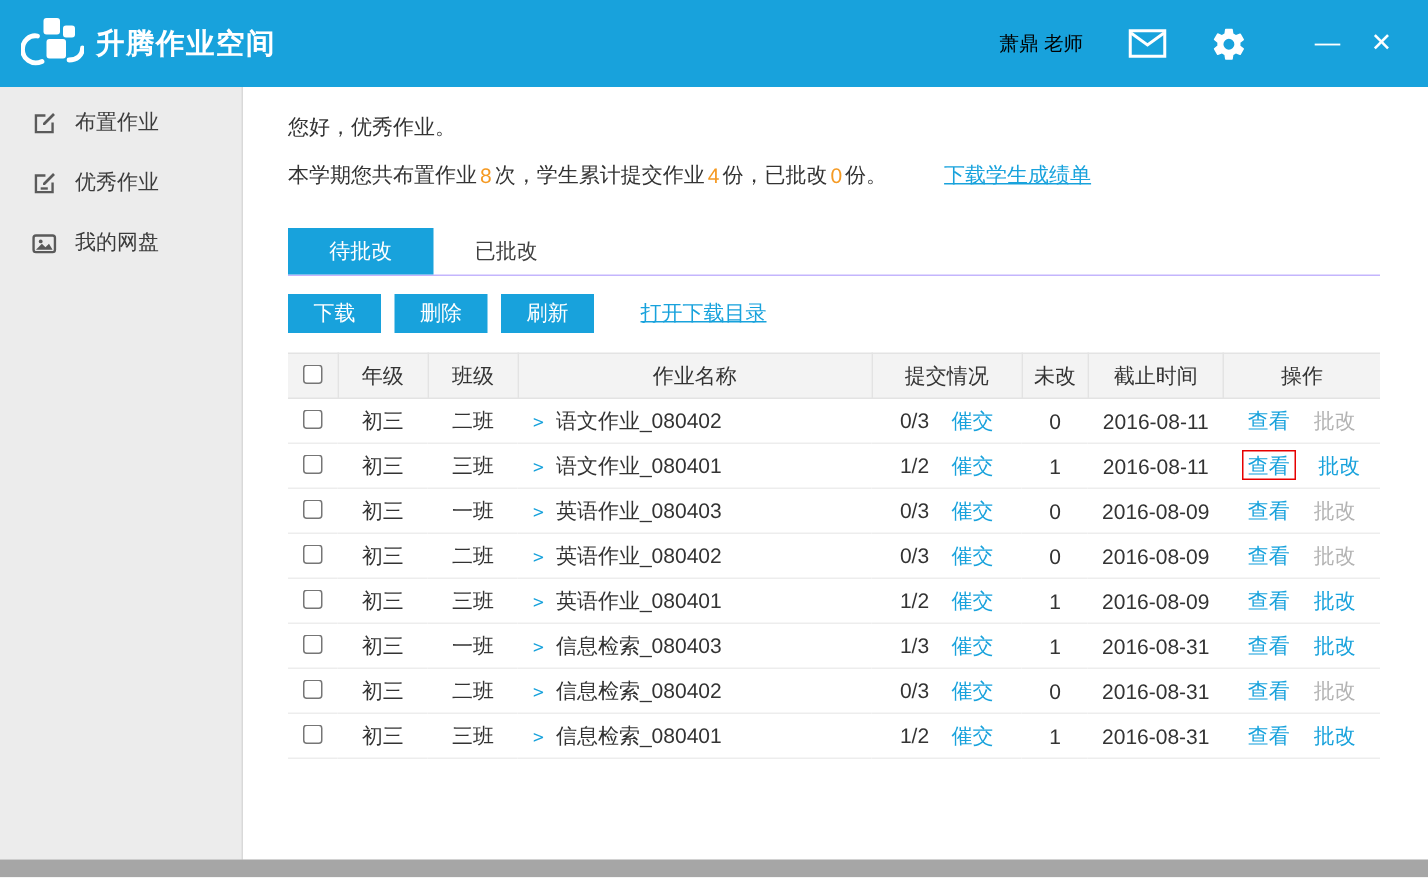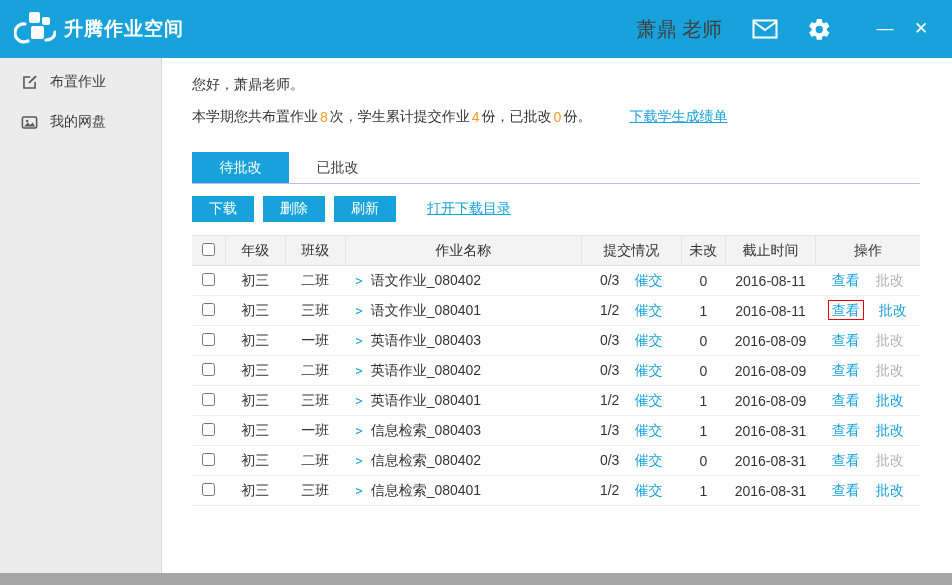--- a/index.html
+++ b/index.html
@@ -4,21 +4,21 @@
 <style>
   * { margin:0; padding:0; box-sizing:border-box; }
   html,body { width:952px; height:585px; font-family:"Liberation Sans", sans-serif; background:#fff; }
   .window { width:952px; height:585px; display:flex; flex-direction:column; overflow:hidden; background:#fff; }
 
   
   .header { height:58px; background:#18a2dc; display:flex; align-items:center; padding:0 20px 0 14px; flex:0 0 auto; }
   .logo { width:42px; height:38px; margin-right:8px; }
   .app-title { color:#fff; font-size:19px; font-weight:bold; letter-spacing:1px; }
   .header-right { margin-left:auto; display:flex; align-items:center; }
-  .username { color:#404040; font-size:20px; margin-right:30px; cursor:pointer; }
+  .username { color:#000000; font-size:13px; margin-right:30px; cursor:pointer; }
   .hicon { width:26px; height:26px; margin-right:28px; cursor:pointer; display:flex; align-items:center; justify-content:center; }
   .winbtn { color:#fff; font-size:17px; margin-left:14px; cursor:pointer; width:22px; text-align:center; line-height:22px; }
 
   
   .body { flex:1 1 auto; display:flex; min-height:0; }
   .sidebar { width:162px; background:#ececec; border-right:1px solid #d9d9d9; padding-top:4px; flex:0 0 auto; }
   .side-item { height:40px; display:flex; align-items:center; padding-left:20px; gap:11px; font-size:14px; color:#3c3c3c; cursor:pointer; }
   .side-item.active { background:#dcdcdc; }
   .side-icon { width:19px; height:19px; flex:0 0 auto; }
 
@@ -96,30 +96,38 @@
     <div class="sidebar">
       <div class="side-item">
         <svg class="side-icon" viewBox="0 0 24 24">
           <path d="M4 4h9v2H6v12h12v-7h2v9H4z" fill="#5a5a5a"></path>
           <path d="M21 4.6L19.4 3 11 11.4V13h1.6z" fill="#5a5a5a"></path>
         </svg>
         <span>布置作业</span>
       </div>
       <div class="side-item">
         <svg class="side-icon" viewBox="0 0 24 24">
+          <path d="M4 4h9v2H6v12h12v-7h2v9H4z" fill="#5a5a5a"></path>
+          <path d="M21 4.6L19.4 3 11 11.4V13h1.6z" fill="#5a5a5a"></path>
+          <rect x="9" y="15" width="6" height="2" fill="#5a5a5a"></rect>
+        </svg>
+        <span>优秀作业</span>
+      </div>
+      <div class="side-item">
+        <svg class="side-icon" viewBox="0 0 24 24">
           <rect x="3" y="5" width="18" height="14" rx="2" fill="none" stroke="#5a5a5a" stroke-width="2"></rect>
           <circle cx="9" cy="10" r="1.6" fill="#5a5a5a"></circle>
           <path d="M5 17l5-5 3 3 3-3 3 5z" fill="#5a5a5a"></path>
         </svg>
         <span>我的网盘</span>
       </div>
     </div>
 
     <div class="main">
-      <div class="greeting">您好，萧鼎老师。</div>
+      <div class="greeting">您好，优秀作业。</div>
 
       <div class="stats">
         <span>本学期您共布置作业</span>
         <span class="num">8</span>
         <span>次，学生累计提交作业</span>
         <span class="num">4</span>
         <span>份，已批改</span>
         <span class="num">0</span>
         <span>份。</span>
         <a class="ulink">下载学生成绩单</a>

